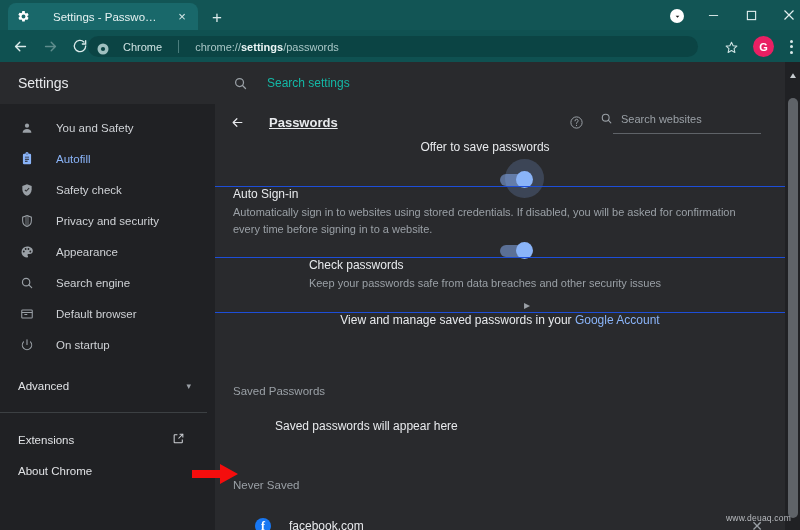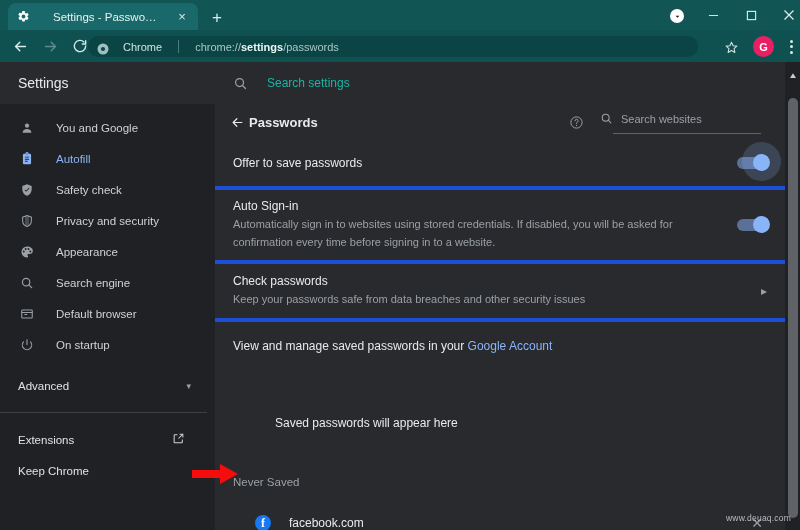--- a/index.html
+++ b/index.html
@@ -179,35 +179,35 @@
   .card {
     position: absolute; left: 0; top: 42px;
     width: 570px; height: 426px;
     background: #292a2d;
   }
   .subhead {
     height: 36px; display: flex; align-items: center;
     padding-left: 12px; position: relative;
   }
   .back-arrow { width: 20px; height: 20px; display:flex; align-items:center; justify-content:center; color:#e8eaed; }
-  .subhead-title { font-size: 13px; color: #e8eaed; font-weight: bold; margin-left: 2px; }
+  .subhead-title { font-size: 13px; color: #e8eaed; font-weight: bold; margin-left: 22px; text-decoration: underline; }
   .help-ico { position: absolute; left: 352px; top: 9px; width: 18px; height: 18px; display:flex; align-items:center; justify-content:center; color:#9aa0a6; }
   .pw-search { position: absolute; left: 385px; top: 8px; width: 160px; display: flex; align-items: center; }
   .pw-search .ico { color: #9aa0a6; margin-right: 8px; display:flex; }
   .pw-search .ph { font-size: 11px; color: #9aa0a6; }
   .pw-search-underline {
     position: absolute; left: 398px; top: 29px; width: 148px; height: 1px; background: #5f6368;
   }
 
   .row {
     position: relative; padding: 0 18px;
-    border-top: 4px solid #1d4ed8;
+    border-top: 1px solid #1d4ed8;
   }
   .row.first { border-top: none; }
-  .row-inner { display: flex; align-items: center; min-height: 46px; }
+  .row-inner { display: flex; align-items: center; min-height: 46px; flex-direction: column; }
   .row-text { flex: 1 1 auto; padding-right: 30px; }
   .row-title { font-size: 12px; color: #e8eaed; }
   .row-sub { font-size: 11px; color: #9aa0a6; line-height: 1.55; margin-top: 3px; }
   .row-ctl { flex: 0 0 auto; display: flex; align-items: center; justify-content: flex-end; width: 60px; }
 
   .toggle {
     position: relative; width: 30px; height: 12px; border-radius: 6px;
     background: #5b7096;
   }
   .toggle .knob {
@@ -363,21 +363,21 @@
       <div class="settings-head">Settings</div>
       <div class="nav">
 
         <div class="nav-item">
           <span class="nico">
             <svg width="14" height="14" viewBox="0 0 24 24" fill="currentColor">
                 <circle cx="12" cy="8" r="3.6"></circle>
                 <path d="M4.5 20c0-4 3.4-6.3 7.5-6.3s7.5 2.3 7.5 6.3z"></path>
               </svg>
           </span>
-          <span>You and Google</span>
+          <span>You and Safety</span>
         </div>
 
         <div class="nav-item active">
           <span class="nico">
             <svg width="14" height="14" viewBox="0 0 24 24" fill="currentColor">
                 <path d="M17 3h-2.2a2.8 2.8 0 0 0-5.6 0H7a2 2 0 0 0-2 2v14a2 2 0 0 0 2 2h10a2 2 0 0 0 2-2V5a2 2 0 0 0-2-2zm-5-.6a1 1 0 1 1 0 2 1 1 0 0 1 0-2zM8.5 8h7v1.6h-7zm0 3.5h7v1.6h-7zm0 3.5h4.5v1.6H8.5z"></path>
               </svg>
           </span>
           <span>Autofill</span>
         </div>
@@ -453,21 +453,21 @@
           <span class="extico">
             <svg width="13" height="13" viewBox="0 0 24 24" fill="none" stroke="currentColor" stroke-width="1.9">
                 <path d="M14 4h6v6"></path>
                 <path d="M20 4l-8 8"></path>
                 <path d="M19 14v5a1 1 0 0 1-1 1H5a1 1 0 0 1-1-1V6a1 1 0 0 1 1-1h5"></path>
               </svg>
           </span>
         </div>
 
         <div class="nav-item plain">
-          <span>Keep Chrome</span>
+          <span>About Chrome</span>
         </div>
       </div>
     </div>
 
     <div class="content">
 
       <div class="search-settings">
         <span class="sico">
           <svg width="15" height="15" viewBox="0 0 24 24" fill="none" stroke="currentColor" stroke-width="2">
               <circle cx="10.5" cy="10.5" r="6.3"></circle>
@@ -544,20 +544,21 @@
           </div>
         </div>
 
         <div class="row">
           <div class="row-inner" style="min-height:48px;">
             <div class="row-title"><span>View and manage saved passwords in your </span><span class="link">Google Account</span></div>
           </div>
         </div>
 
         <div style="height:24px;"></div>
+        <div class="section-label">Saved Passwords</div>
         <div style="height:22px;"></div>
         <div class="empty-note">Saved passwords will appear here</div>
 
         <div style="height:46px;"></div>
         <div class="section-label">Never Saved</div>
         <div style="height:20px;"></div>
 
         <div class="pw-entry">
           <span class="fb-ico">f</span>
           <span class="dom">facebook.com</span>

